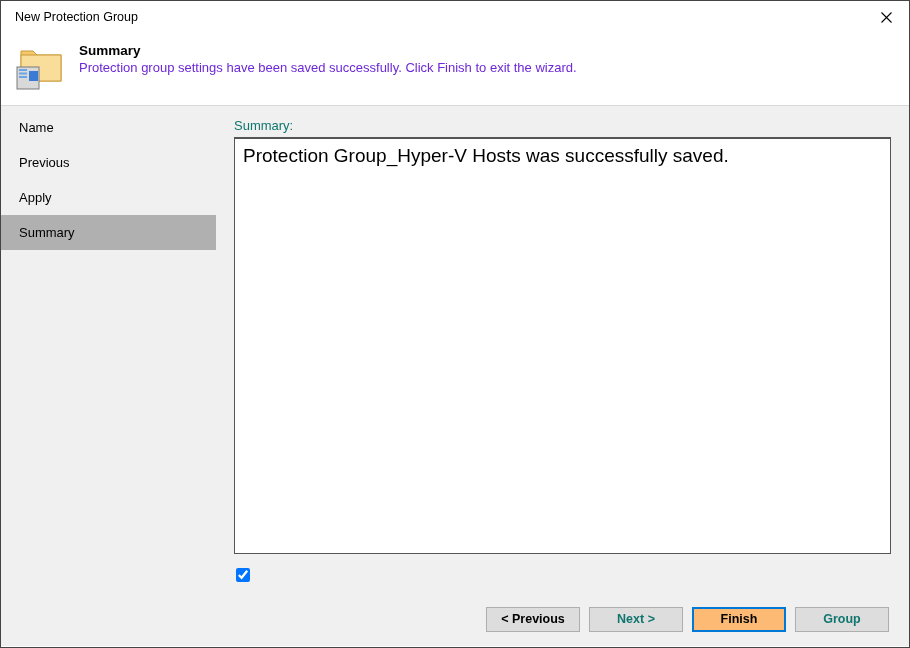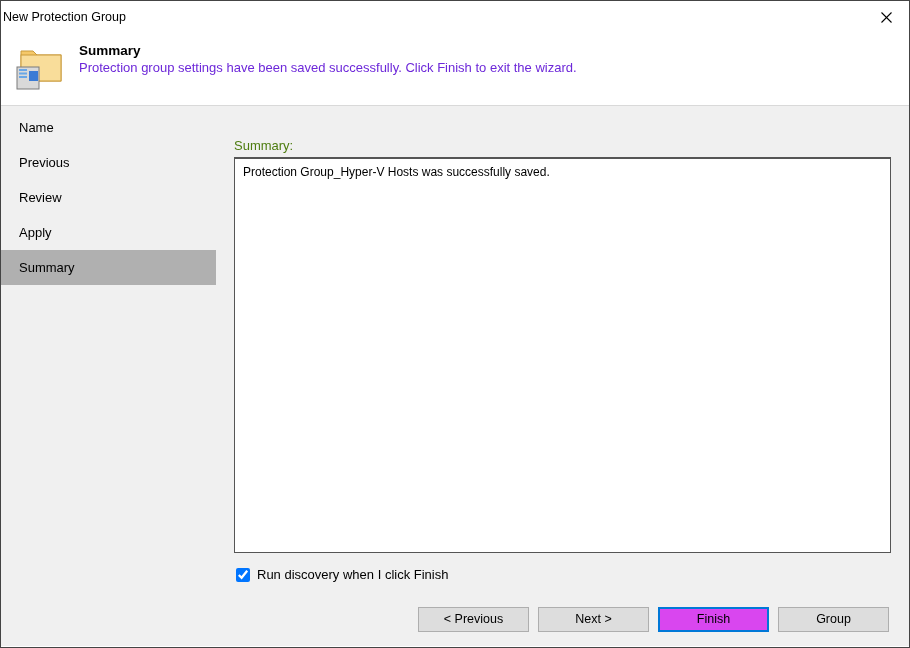--- a/index.html
+++ b/index.html
@@ -14,21 +14,21 @@
       height: 648px;
       overflow: hidden;
       border: 1px solid #444;
       position: relative;
     }
     .titlebar {
       height: 32px;
       display: flex;
       align-items: center;
       justify-content: space-between;
-      padding: 0 0 0 2px;
+      padding: 0 0 0 14px;
       background: #fff;
     }
     .titlebar-title {
       font-size: 12.5px;
       color: #000;
     }
     .titlebar-close {
       width: 45px;
       height: 32px;
       display: flex;
@@ -86,31 +86,30 @@
     }
     .main {
       flex: 1;
       background: #f0f0f0;
       padding: 12px 18px 0 18px;
       display: flex;
       flex-direction: column;
     }
     .summary-label {
       font-size: 13px;
-      color: #4d7c0f;
+      color: #0f766e;
       margin-bottom: 4px;
-      margin-top: 20px;
     }
     .summary-box {
       flex: 1;
       background: #fff;
       border: 1px solid #555;
       border-top: 2px solid #555;
       padding: 6px 8px;
-      font-size: 12px;
+      font-size: 19px;
       color: #000;
       overflow: auto;
       min-height: 330px;
     }
     .checkbox-row {
       display: flex;
       align-items: center;
       padding: 14px 0 10px 2px;
       font-size: 13px;
       color: #000;
@@ -123,35 +122,36 @@
     .footer {
       height: 54px;
       background: #f0f0f0;
       display: flex;
       justify-content: flex-end;
       align-items: center;
       padding: 0 20px;
       gap: 9px;
     }
     .btn {
-      width: 111px;
+      width: 94px;
       height: 25px;
       background: #dddddd;
       border: 1px solid #aeaeae;
       font-size: 12.5px;
       color: #000;
       cursor: pointer;
+      font-weight: bold;
     }
     .btn:disabled {
-      color: #000000;
+      color: #0f766e;
       cursor: default;
     }
     .btn.primary {
       border: 2px solid #0078d7;
-      background: #d946ef;
+      background: #fdba74;
     }
   </style>
 </head>
 <body>
 
 <div class="titlebar">
   <div class="titlebar-title">New Protection Group</div>
   <div class="titlebar-close">
     <svg width="11" height="11" viewBox="0 0 11 11">
       <line x1="0.5" y1="0.5" x2="10.5" y2="10.5" stroke="currentColor" stroke-width="1.1"></line>
@@ -175,32 +175,30 @@
   <div class="header-text">
     <div class="header-title">Summary</div>
     <div class="header-sub">Protection group settings have been saved successfully. Click Finish to exit the wizard.</div>
   </div>
 </div>
 
 <div class="content">
   <div class="sidebar">
     <div class="sidebar-item">Name</div>
     <div class="sidebar-item">Previous</div>
-    <div class="sidebar-item">Review</div>
     <div class="sidebar-item">Apply</div>
     <div class="sidebar-item active">Summary</div>
   </div>
   <div class="main">
     <div class="summary-label">Summary:</div>
     <div class="summary-box">
       <span>Protection Group_Hyper-V Hosts was successfully saved.</span>
     </div>
     <label class="checkbox-row">
       <input type="checkbox" checked="" style="">
-      <span>Run discovery when I click Finish</span>
     </label>
   </div>
 </div>
 
 <div class="footer">
   <button class="btn">&lt; Previous</button>
   <button class="btn" disabled="">Next &gt;</button>
   <button class="btn primary">Finish</button>
   <button class="btn" disabled="">Group</button>
 </div>

